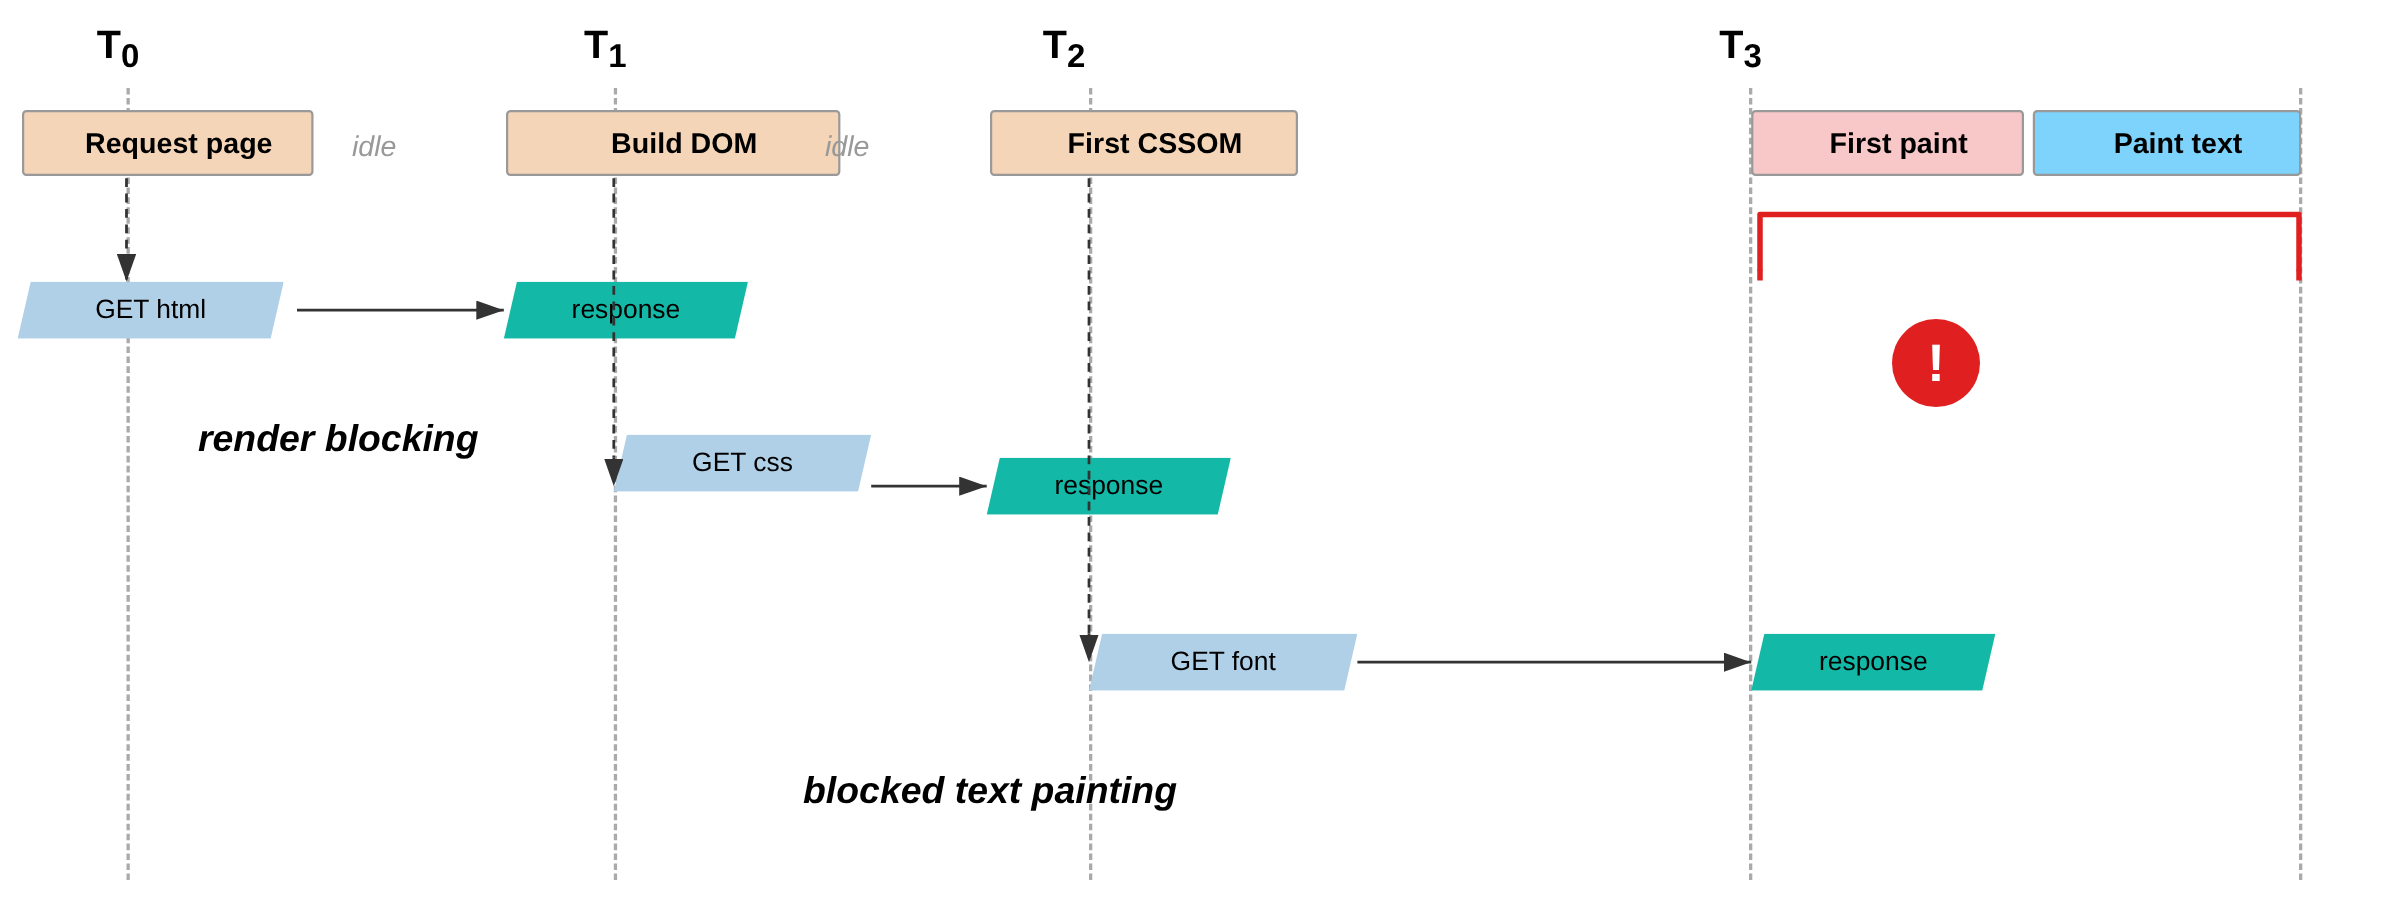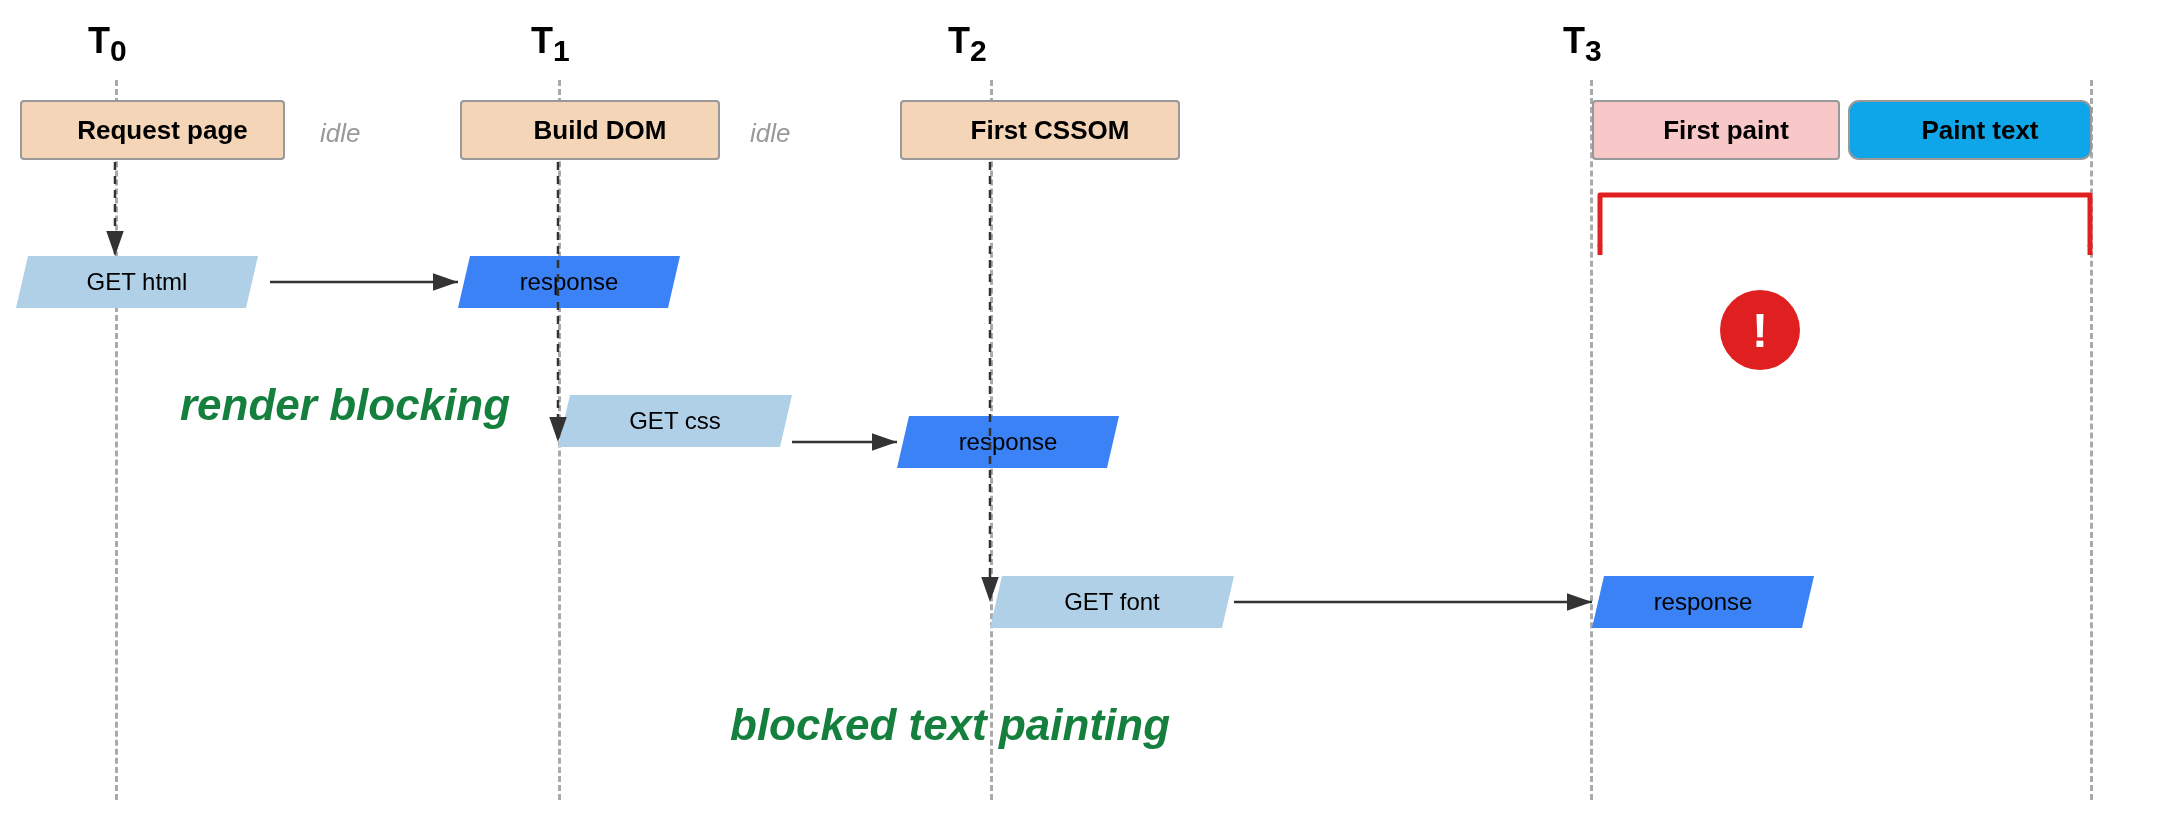--- a/index.html
+++ b/index.html
@@ -43,59 +43,59 @@
       align-items: center;
       justify-content: center;
       font-size: 26px;
       font-weight: bold;
       border: 2px solid #999;
       border-radius: 4px;
       padding-left: 20px;
     }
 
     .proc-orange { background: #f5d5b8; }
-    .proc-green  { background: #0ea5e9; border-radius: 11px; }
+    .proc-green  { background: #7dd3fc; }
     .proc-pink   { background: #f8c8c8; text-align: center; }
 
     
     .net-box {
       position: absolute;
       height: 52px;
       display: flex;
       align-items: center;
       justify-content: center;
       font-size: 24px;
       font-weight: 500;
       clip-path: polygon(12px 0%, 100% 0%, calc(100% - 12px) 100%, 0% 100%);
     }
     .net-blue   { background: #b0d0e8; }
-    .net-yellow { background: #3b82f6; }
+    .net-yellow { background: #14b8a6; }
 
     
     .arrow-svg {
       position: absolute;
       overflow: visible;
       pointer-events: none;
     }
 
     
     .idle-text {
       position: absolute;
       font-size: 26px;
       color: #999;
       font-style: italic;
     }
 
     
     .red-label {
       position: absolute;
-      font-size: 44px;
+      font-size: 34px;
       font-weight: bold;
       font-style: italic;
-      color: #15803d;
+      color: #000000;
     }
 
     
     .bracket-svg {
       position: absolute;
       overflow: visible;
       pointer-events: none;
     }
 
     
@@ -133,21 +133,21 @@
   <div class="time-label" style="left: 948px; top: 20px;">
     T<sub>2</sub>
   </div>
   <div class="time-label" style="left: 1563px; top: 20px;">
     T<sub>3</sub>
   </div>
 
   <div class="proc-box proc-orange" style="left: 20px; top: 100px; width: 265px;">
     <span>Request page</span>
   </div>
-  <div class="proc-box proc-orange" style="left: 460px; top: 100px; width: 260px;">
+  <div class="proc-box proc-orange" style="left: 460px; top: 100px; width: 304px;">
     <span>Build DOM</span>
   </div>
   <div class="proc-box proc-orange" style="left: 900px; top: 100px; width: 280px;">
     <span>First CSSOM</span>
   </div>
   <div class="proc-box proc-pink" style="left: 1592px; top: 100px; width: 248px;">
     <span>First paint</span>
   </div>
   <div class="proc-box proc-green" style="left: 1848px; top: 100px; width: 244px;">
     <span>Paint text</span>

